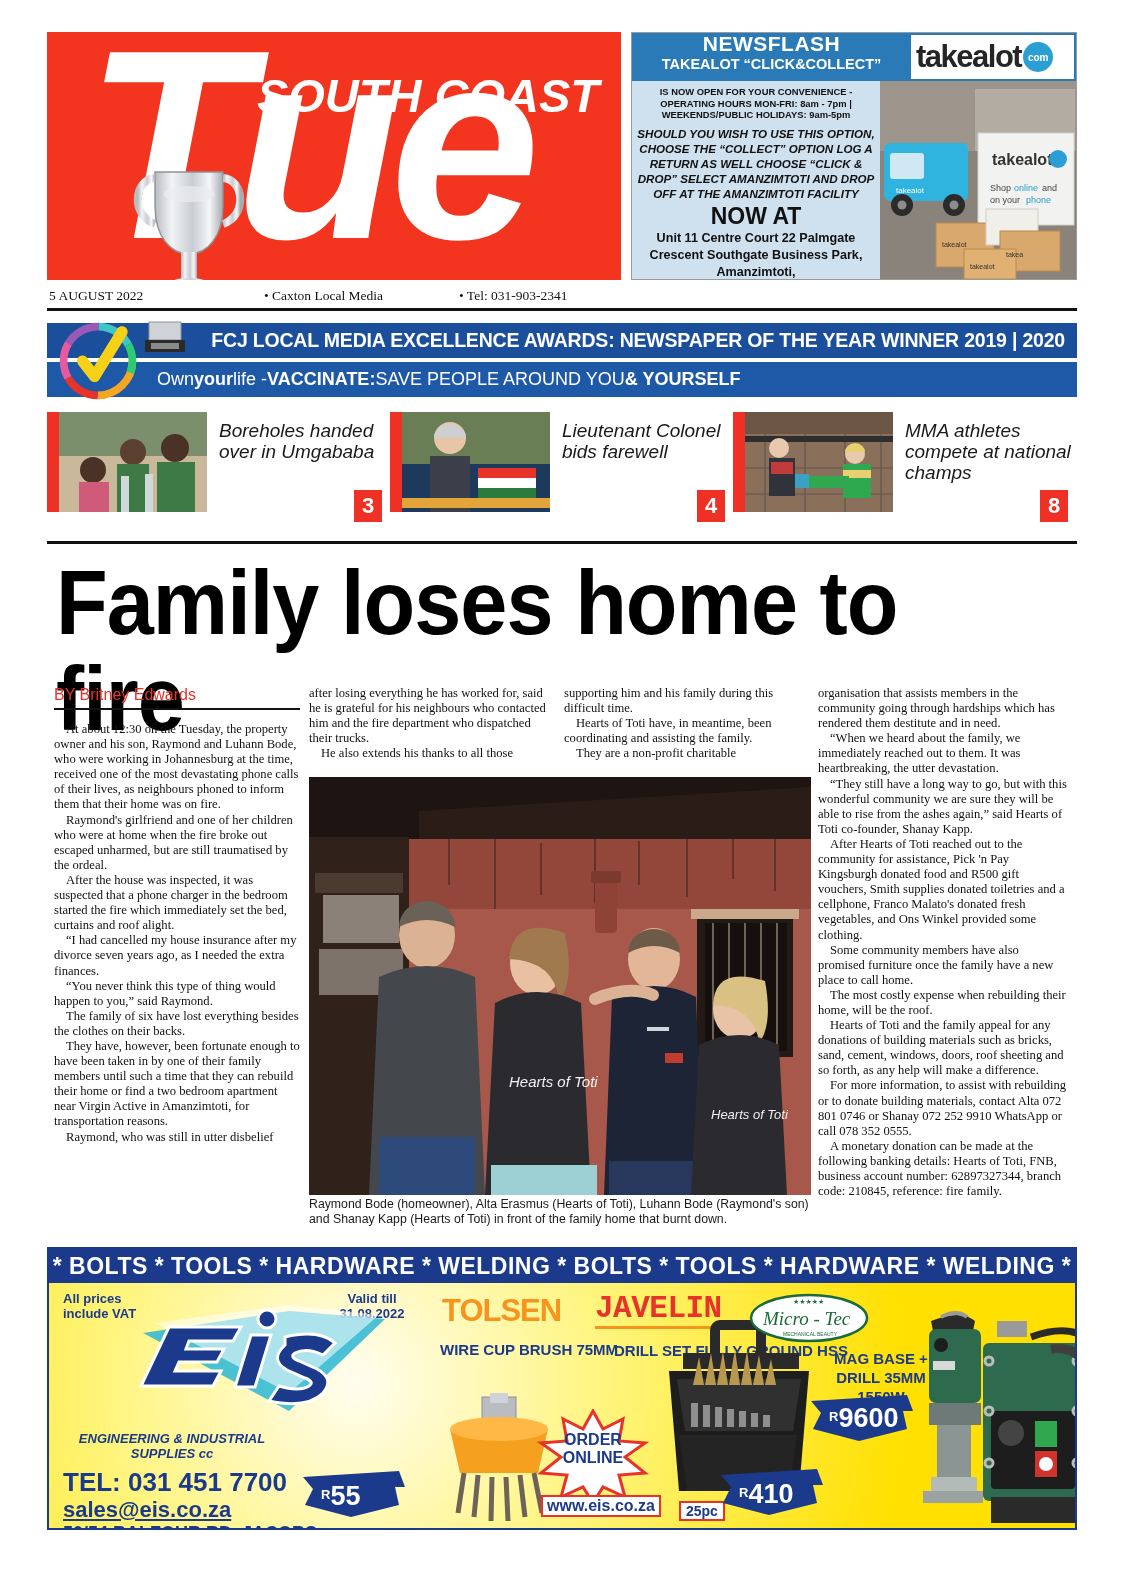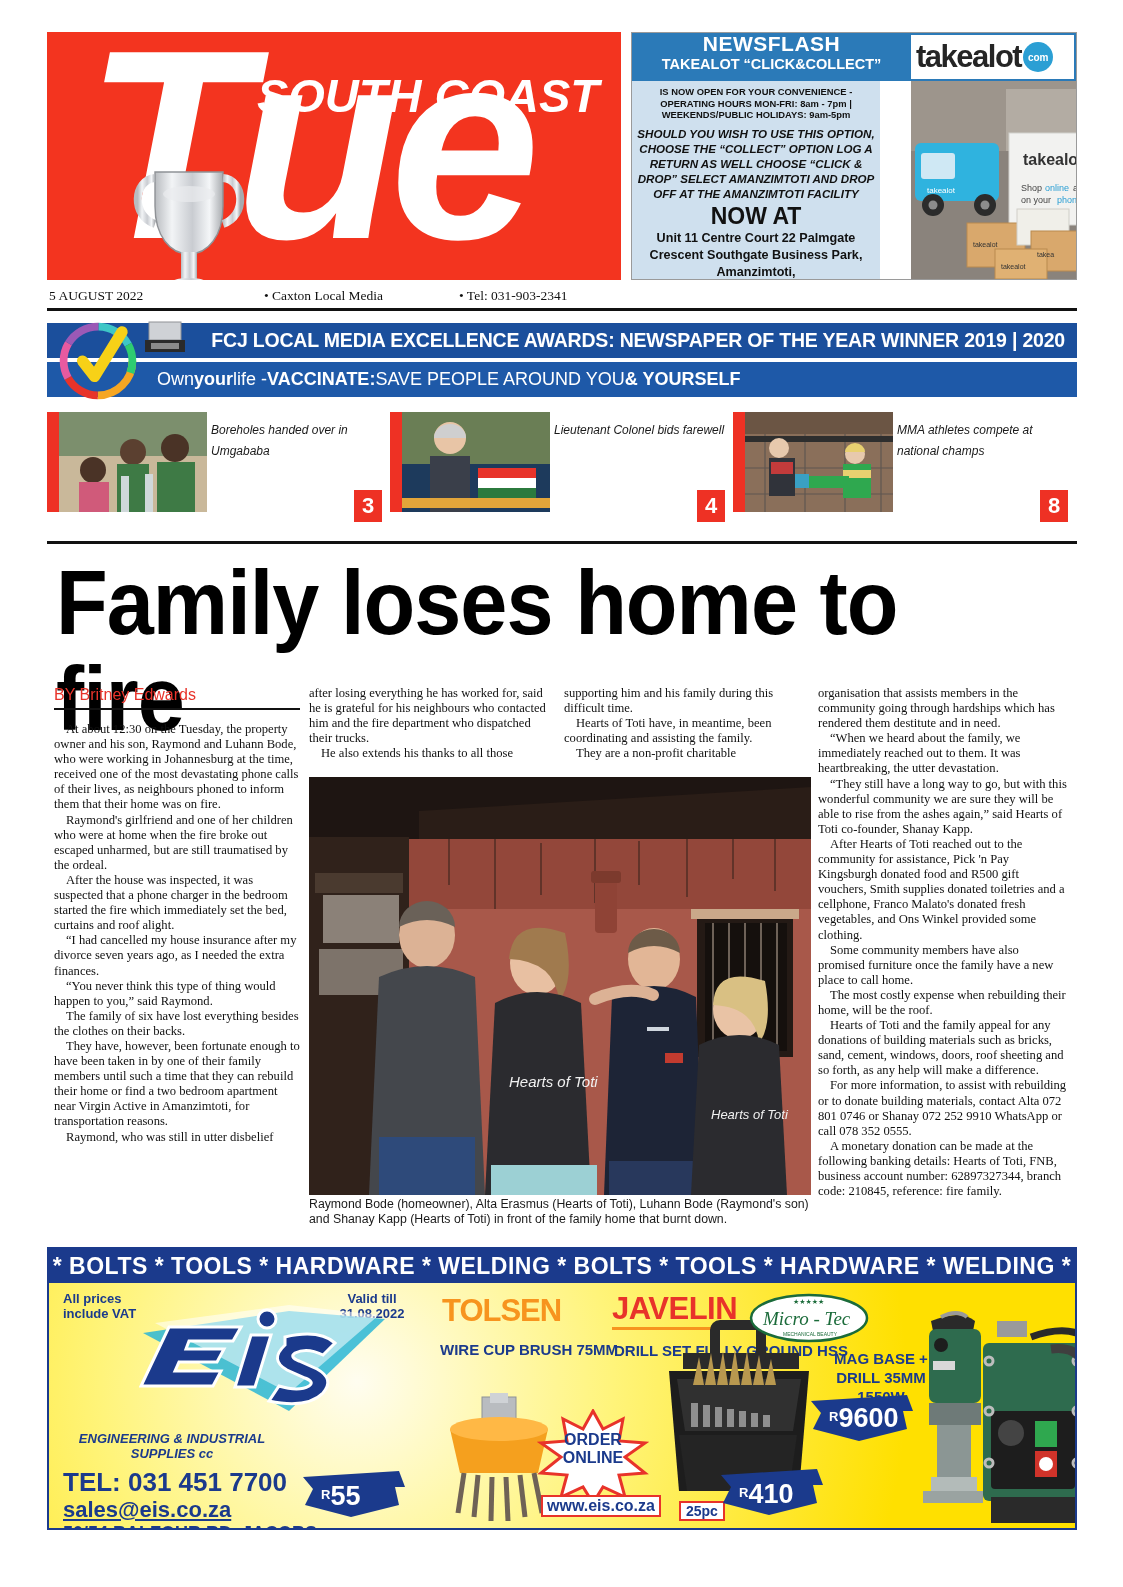--- a/index.html
+++ b/index.html
@@ -42,21 +42,21 @@
   .tk-top-left { flex: 1; color: #fff; text-align: center; padding-top: 0; }
   .tk-news { font-family: "Liberation Sans", sans-serif; font-weight: bold; font-size: 21px; letter-spacing: .5px; line-height: 22px;}
   .tk-click { font-family: "Liberation Sans", sans-serif; font-weight: bold; font-size: 14.5px; line-height: 18px; }
   .tk-logo-box { width: 163px; background: #ffffff; margin: 2px 2px 2px 0; position: relative; display:flex; align-items:center; }
   .tk-logo-text { font-family: "Liberation Sans", sans-serif; font-weight: bold; font-size: 31px; color: #252525; letter-spacing: -1.5px; padding-left: 5px; }
   .tk-com {
     width: 30px; height: 30px; border-radius: 50%; background: #2b9fd4; color: #fff;
     font-family: "Liberation Sans", sans-serif; font-size: 10px; font-weight: bold;
     display: flex; align-items: center; justify-content: center; margin-left: 2px;
   }
-  .tk-body { display: flex; height: 200px; gap: 31px; }
+  .tk-body { display: flex; height: 200px; }
   .tk-text { width: 248px; background: #cfe0ee; padding: 5px 4px 0 4px; text-align: center; }
   .tk-l1 { font-family: "Liberation Sans", sans-serif; font-size: 9.4px; font-weight: bold; color: #111; line-height: 11.5px; }
   .tk-l2 { font-family: "Liberation Sans", sans-serif; font-size: 11.6px; font-weight: bold; font-style: italic; color: #111; line-height: 15px; margin-top: 5px;}
   .tk-now { font-family: "Liberation Sans", sans-serif; font-size: 23px; font-weight: bold; color: #111; margin-top: 2px; }
   .tk-addr { font-family: "Liberation Sans", sans-serif; font-size: 12.6px; font-weight: bold; color: #111; line-height: 17px; }
   .tk-photo { flex: 1; position: relative; overflow: hidden; background: #6f6b66; }
 
   
   .date-line {
     position: absolute; left: 49px; top: 288px; width: 570px;
@@ -87,23 +87,23 @@
   .vax-logo { position: absolute; left: 55px; top: 318px; width: 86px; height: 86px; z-index: 9; }
   .trophy-sm { position: absolute; left: 143px; top: 320px; width: 44px; height: 36px; z-index: 8; }
 
   
   .teasers { position: absolute; left: 47px; top: 412px; width: 1030px; height: 112px; display: flex; }
   .teaser { display: flex; width: 343px; position: relative; }
   .teaser-img-wrap { width: 160px; height: 100px; position: relative; }
   .teaser-redbar { position: absolute; left: 0; top: 0; width: 14px; height: 100px; background: #ee3124; }
   .teaser-img { position: absolute; left: 12px; top: 0; width: 148px; height: 100px; overflow: hidden; }
   .teaser-text {
-    flex: 1; padding-left: 4px; padding-top: 8px;
+    flex: 1; padding-left: 12px; padding-top: 8px;
     font-family: "Liberation Sans", sans-serif; font-style: italic;
-    font-size: 12px; line-height: 21px; color: #1a1a1a;
+    font-size: 19px; line-height: 21px; color: #1a1a1a;
   }
   .teaser-num {
     position: absolute; right: 8px; bottom: 2px; width: 28px; height: 32px; background: #ee3124;
     color: #fff; font-family: "Liberation Sans", sans-serif; font-weight: bold; font-size: 22px;
     display: flex; align-items: center; justify-content: center;
   }
 
   
   .headline {
     position: absolute; left: 56px; top: 555px; width: 1010px;
@@ -162,21 +162,21 @@
     position: absolute; left: 18px; top: 148px; width: 210px; text-align: center;
     font-family: "Liberation Sans", sans-serif; font-style: italic; font-weight: bold;
     font-size: 13px; color: #1b3a8c; line-height: 15px;
   }
   .eis-tel { position: absolute; left: 14px; top: 184px; font-family: "Liberation Sans", sans-serif; font-weight: bold; font-size: 26px; color: #1b3a8c; }
   .eis-mail { position: absolute; left: 14px; top: 214px; font-family: "Liberation Sans", sans-serif; font-weight: bold; font-size: 22px; color: #1b3a8c; text-decoration: underline; }
   .eis-addr { position: absolute; left: 14px; top: 240px; font-family: "Liberation Sans", sans-serif; font-weight: bold; font-size: 18px; color: #1b3a8c; line-height: 21px; }
 
   .brand-tolsen { position: absolute; left: 393px; top: 10px; font-family: "Liberation Sans", sans-serif; font-weight: bold; font-size: 31px; color: #f7941e; letter-spacing: -1px;}
   .prod1-name { position: absolute; left: 391px; top: 57px; font-family: "Liberation Sans", sans-serif; font-weight: bold; font-size: 15px; color: #1b3a8c; line-height: 19px; }
-  .brand-javelin { position: absolute; left: 563px; top: 8px; font-family: Liberation Sans, sans-serif; font-weight: bold; font-size: 31px; color: #e8332a; border-bottom: 3px solid #f7941e; letter-spacing: -0.5px;}
+  .brand-javelin { position: absolute; left: 546px; top: 8px; font-family: Liberation Mono, monospace; font-weight: bold; font-size: 31px; color: #e8332a; border-bottom: 3px solid #f7941e; letter-spacing: -0.5px;}
   .prod2-name { position: absolute; left: 565px; top: 58px; font-family: "Liberation Sans", sans-serif; font-weight: bold; font-size: 15px; color: #1b3a8c; line-height: 19px; }
   .microtec-logo { position: absolute; left: 700px; top: 10px; width: 120px; height: 50px; }
   .prod3-name { position: absolute; left: 762px; top: 66px; font-family: "Liberation Sans", sans-serif; font-weight: bold; font-size: 15px; color: #1b3a8c; line-height: 19px; text-align: center; width: 140px;}
   .order-burst { position: absolute; left: 488px; top: 126px; width: 112px; height: 96px; }
   .order-txt { position: absolute; left: 498px; top: 148px; width: 92px; text-align: center; font-family: "Liberation Sans", sans-serif; font-weight: bold; font-size: 16px; color: #1b3a8c; line-height: 18px;}
   .www-box { position: absolute; left: 492px; top: 212px; border: 2px solid #e8332a; background: #fff; padding: 0 4px;
      font-family: "Liberation Sans", sans-serif; font-weight: bold; font-size: 16px; color: #1b3a8c; }
   .pc-box { position: absolute; left: 630px; top: 218px; border: 2px solid #e8332a; background: #fff; padding: 0 5px;
      font-family: "Liberation Sans", sans-serif; font-weight: bold; font-size: 14px; color: #1b3a8c; }
   .price-tag { position: absolute; font-family: "Liberation Sans", sans-serif; font-weight: bold; color: #fff; }

